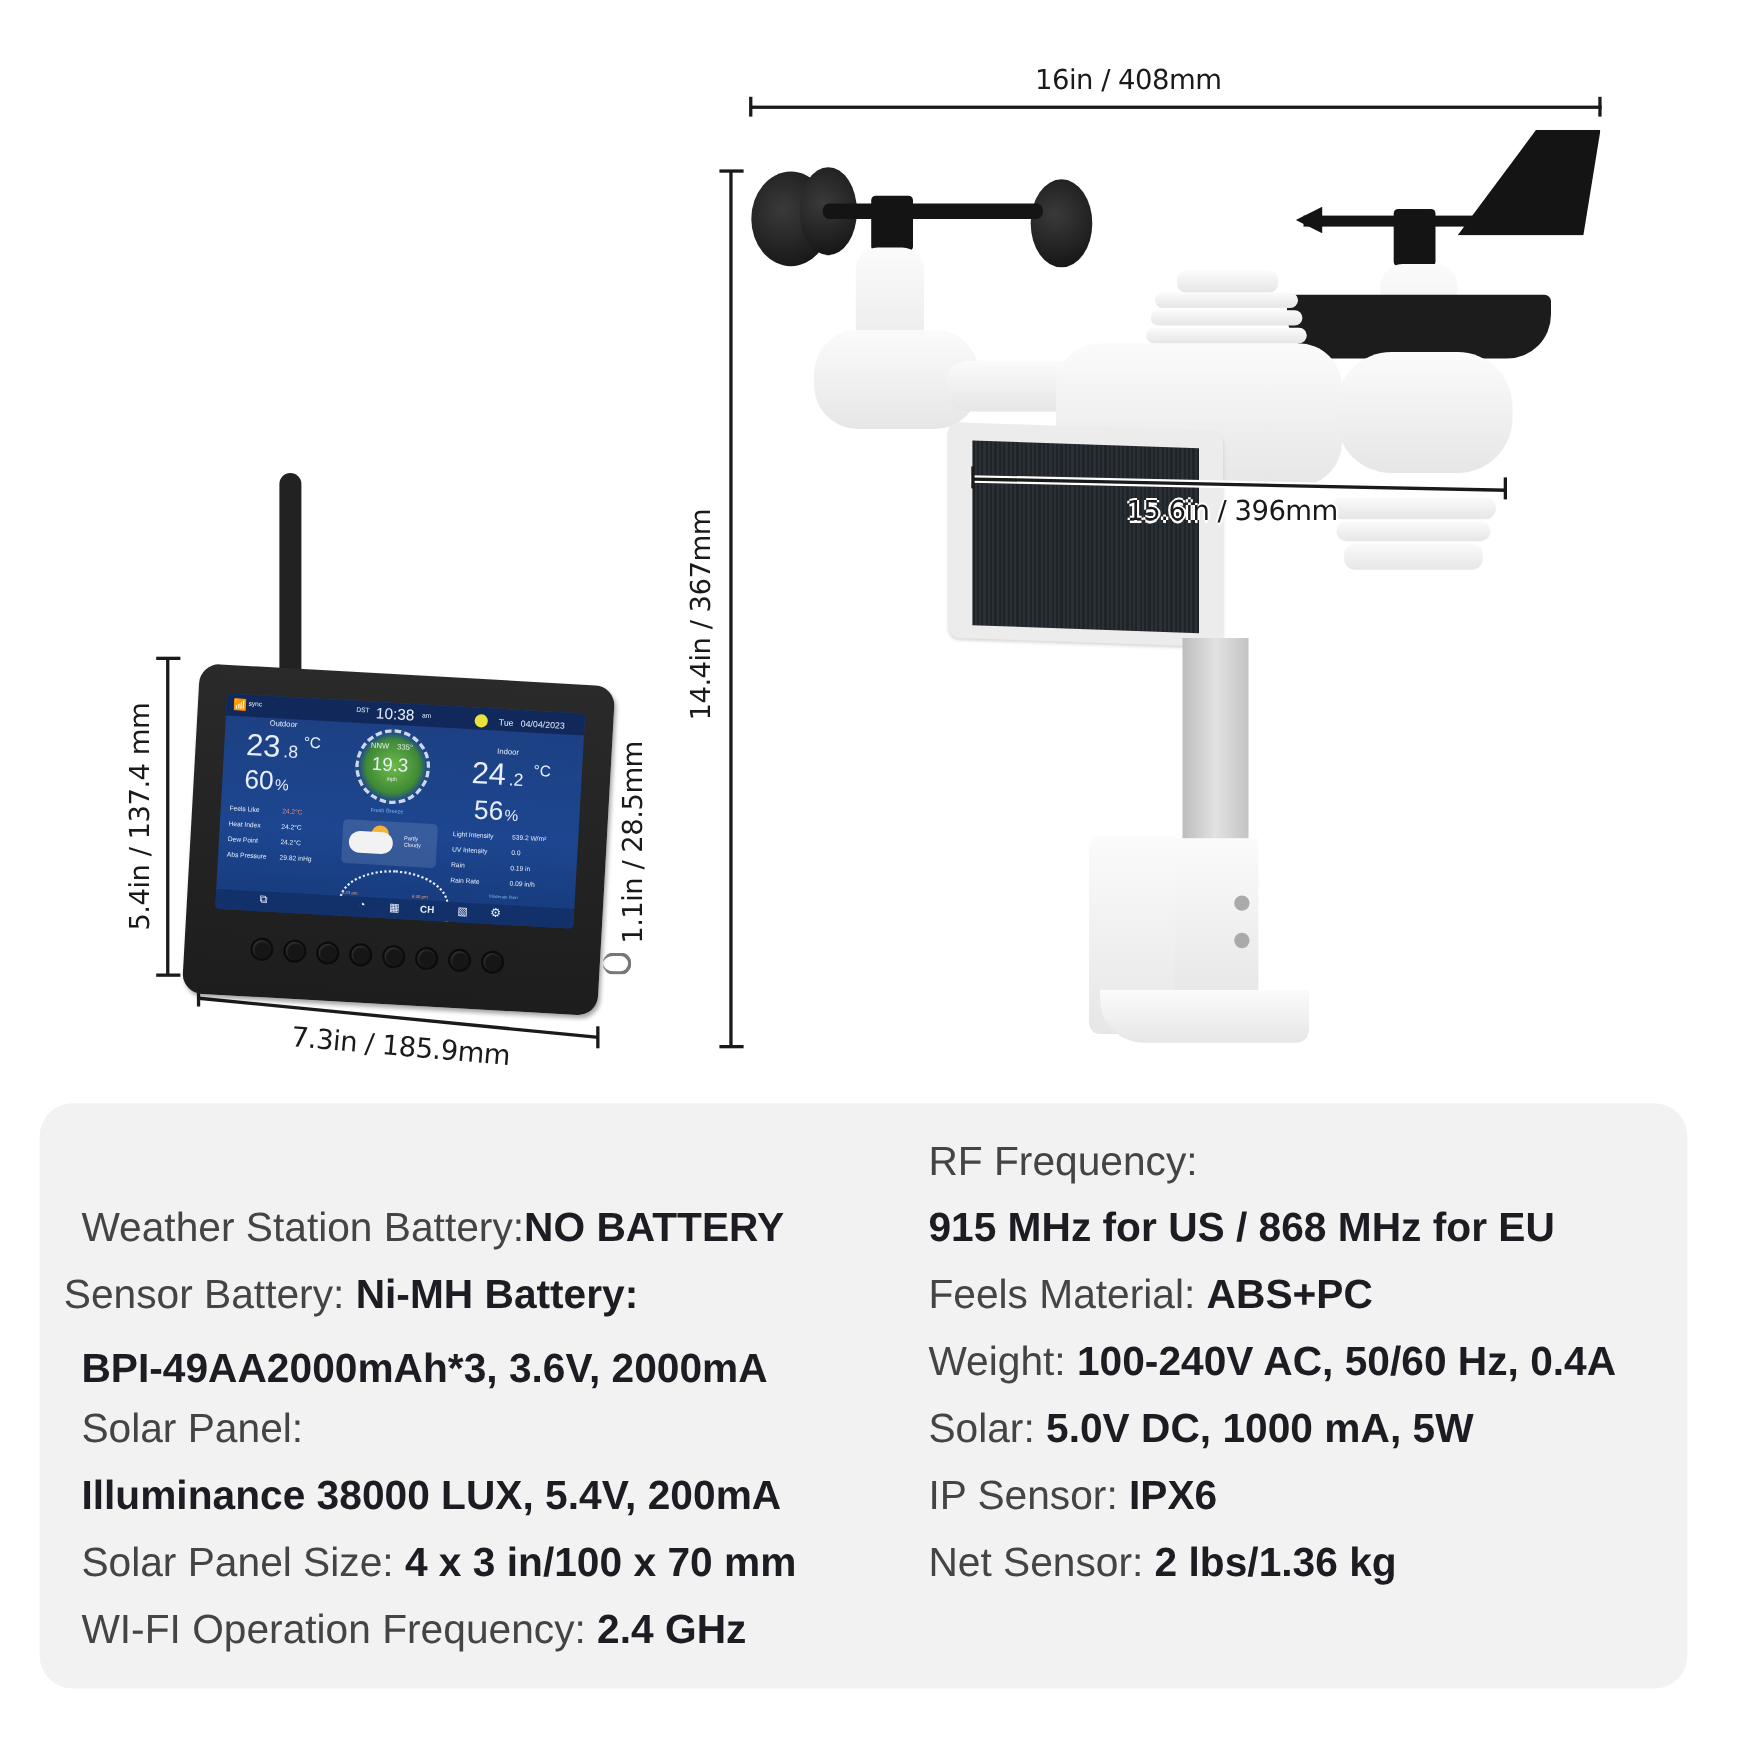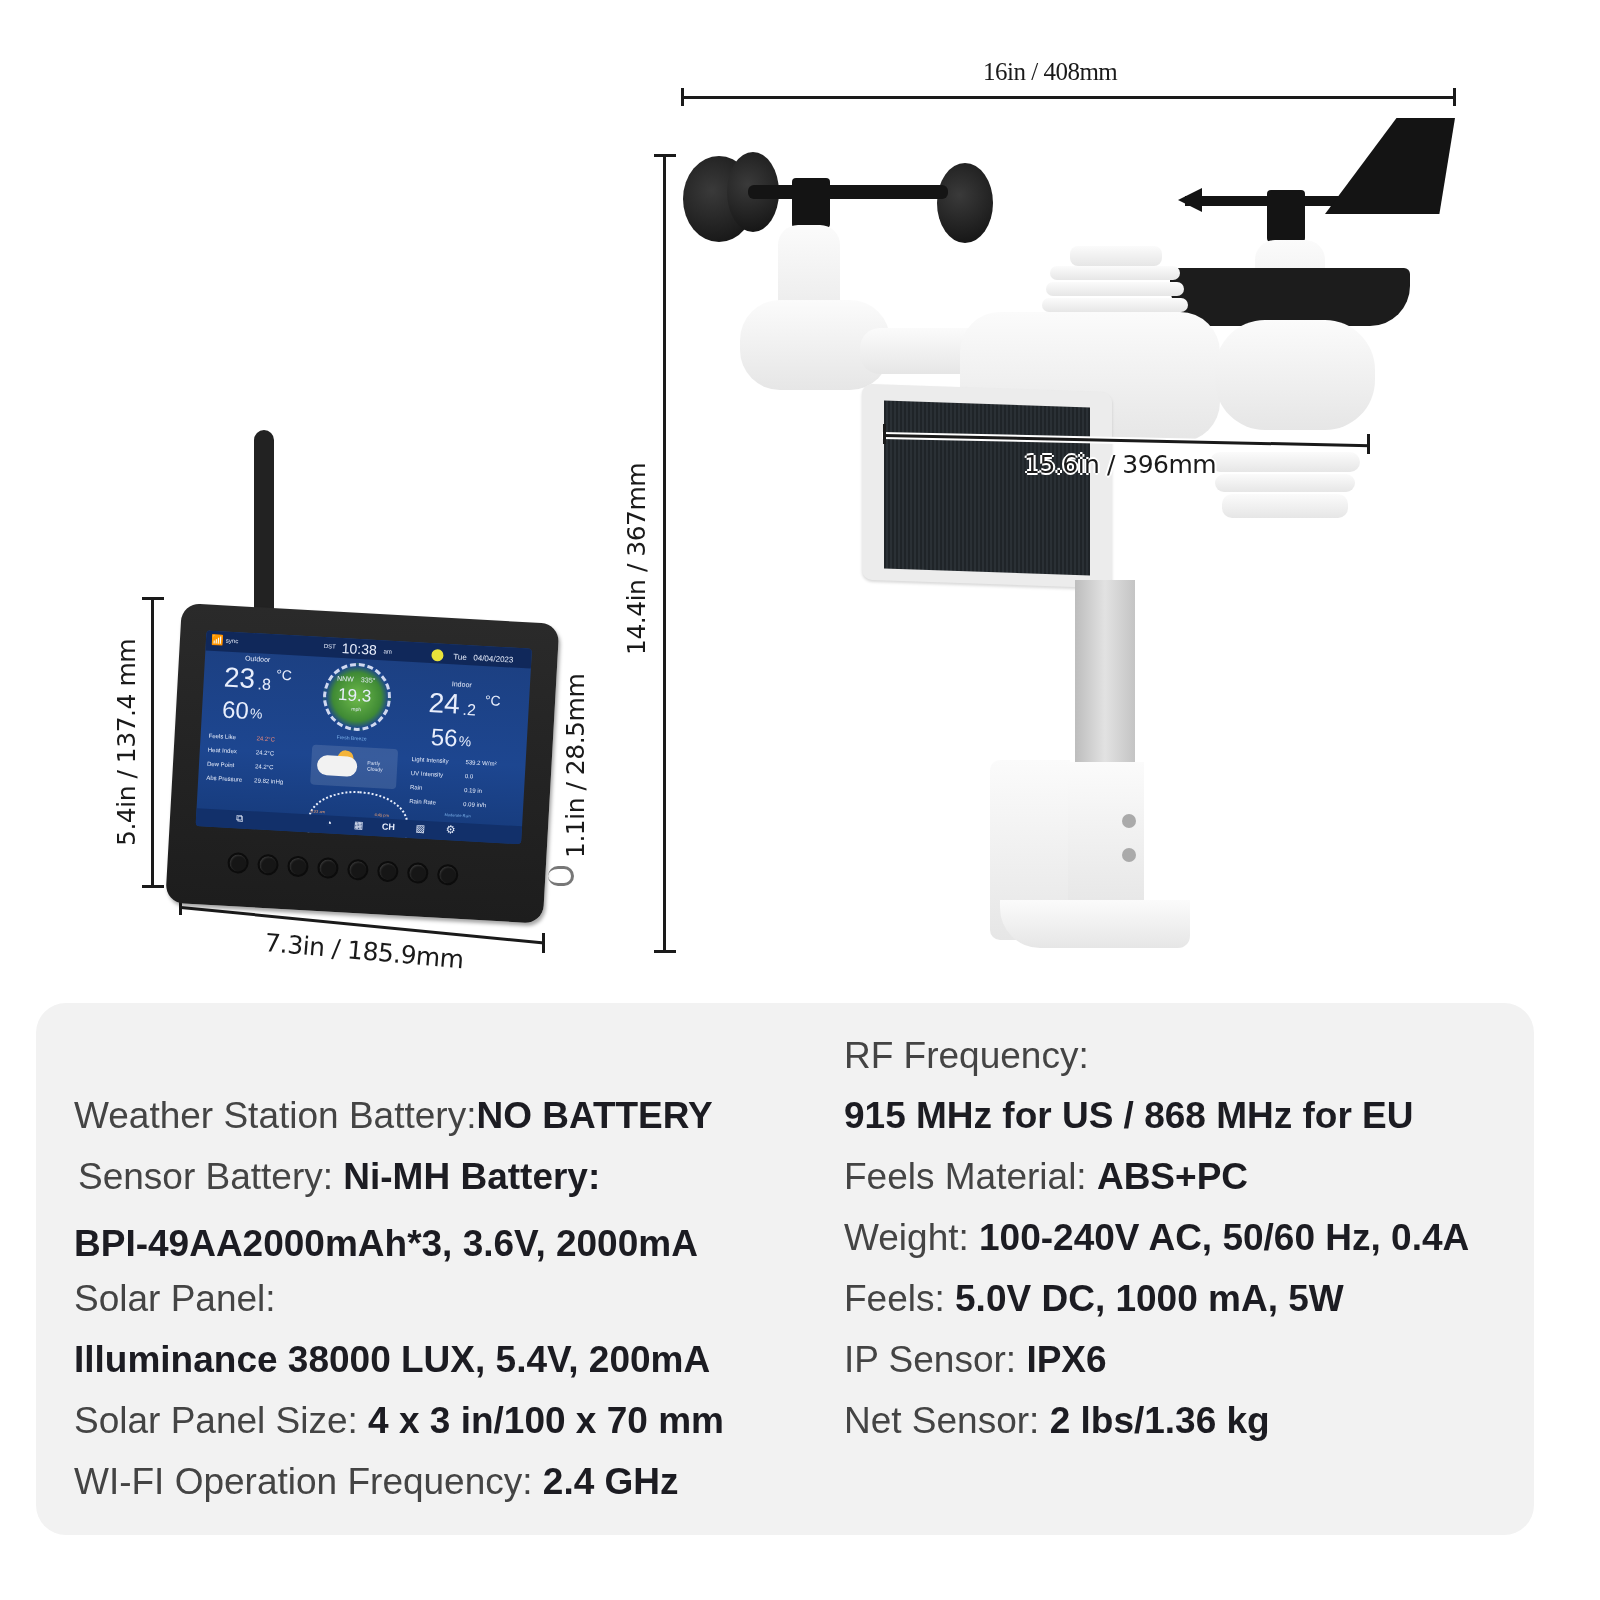--- a/index.html
+++ b/index.html
@@ -45,21 +45,21 @@
   .spec-line .lbl { color: #444; font-weight: normal; }
   .spec-line .val { color: #1c1c22; font-weight: bold; }
 </style>
 </head>
 <body>
 
 <div>
   <div class="dim-line-h" style="left:682px; top:96px; width:774px;"></div>
   <div class="tick-v" style="left:681px; top:88px;"></div>
   <div class="tick-v" style="left:1453px; top:88px;"></div>
-  <div class="dim-text" style="left:983px; top:58px;font-family:Liberation Serif, serif;">16in / 408mm</div>
+  <div class="dim-text" style="left:941px; top:58px;">16in / 408mm</div>
 </div>
 
 <div>
   <div class="dim-line-v" style="left:663px; top:155px; height:797px;"></div>
   <div class="tick-h" style="left:654px; top:154px;"></div>
   <div class="tick-h" style="left:654px; top:950px;"></div>
   <div class="dim-text" style="left:622px; top:655px; transform:rotate(-90deg); transform-origin:left top;">14.4in / 367mm</div>
 </div>
 
 <div>
@@ -218,21 +218,21 @@
     <div class="hw-btn"></div>
   </div>
 </div>
 <div class="abs" style="left:548px; top:866px; width:26px; height:20px; border:3px solid #777; border-radius:10px; border-left:none;"></div>
 
 <div class="specs">
   <div>
     <div class="spec-line" style="left:38px; top:94px;">
       <span class="lbl">Weather Station Battery:</span><span class="val">NO BATTERY</span>
     </div>
-    <div class="spec-line" style="left:42px; top:155px;">
+    <div class="spec-line" style="left:22px; top:155px;">
       <span class="lbl">Sensor Battery: </span><span class="val">Ni-MH Battery:</span>
     </div>
     <div class="spec-line" style="left:38px; top:222px;">
       <span class="lbl"></span><span class="val">BPI-49AA2000mAh*3, 3.6V, 2000mA</span>
     </div>
     <div class="spec-line" style="left:38px; top:277px;">
       <span class="lbl">Solar Panel:</span><span class="val"></span>
     </div>
     <div class="spec-line" style="left:38px; top:338px;">
       <span class="lbl"></span><span class="val">Illuminance 38000 LUX, 5.4V, 200mA</span>
@@ -252,21 +252,21 @@
     <div class="spec-line" style="left:808px; top:94px;">
       <span class="lbl"></span><span class="val">915 MHz for US / 868 MHz for EU</span>
     </div>
     <div class="spec-line" style="left:808px; top:155px;">
       <span class="lbl">Feels Material: </span><span class="val">ABS+PC</span>
     </div>
     <div class="spec-line" style="left:808px; top:216px;">
       <span class="lbl">Weight: </span><span class="val">100-240V AC, 50/60 Hz, 0.4A</span>
     </div>
     <div class="spec-line" style="left:808px; top:277px;">
-      <span class="lbl">Feels: </span><span class="val">5.0V DC, 1000 mA, 5W</span>
+      <span class="lbl">Solar: </span><span class="val">5.0V DC, 1000 mA, 5W</span>
     </div>
     <div class="spec-line" style="left:808px; top:338px;">
       <span class="lbl">IP Sensor: </span><span class="val">IPX6</span>
     </div>
     <div class="spec-line" style="left:808px; top:399px;">
       <span class="lbl">Net Sensor: </span><span class="val">2 lbs/1.36 kg</span>
     </div>
   </div>
 </div>
 

